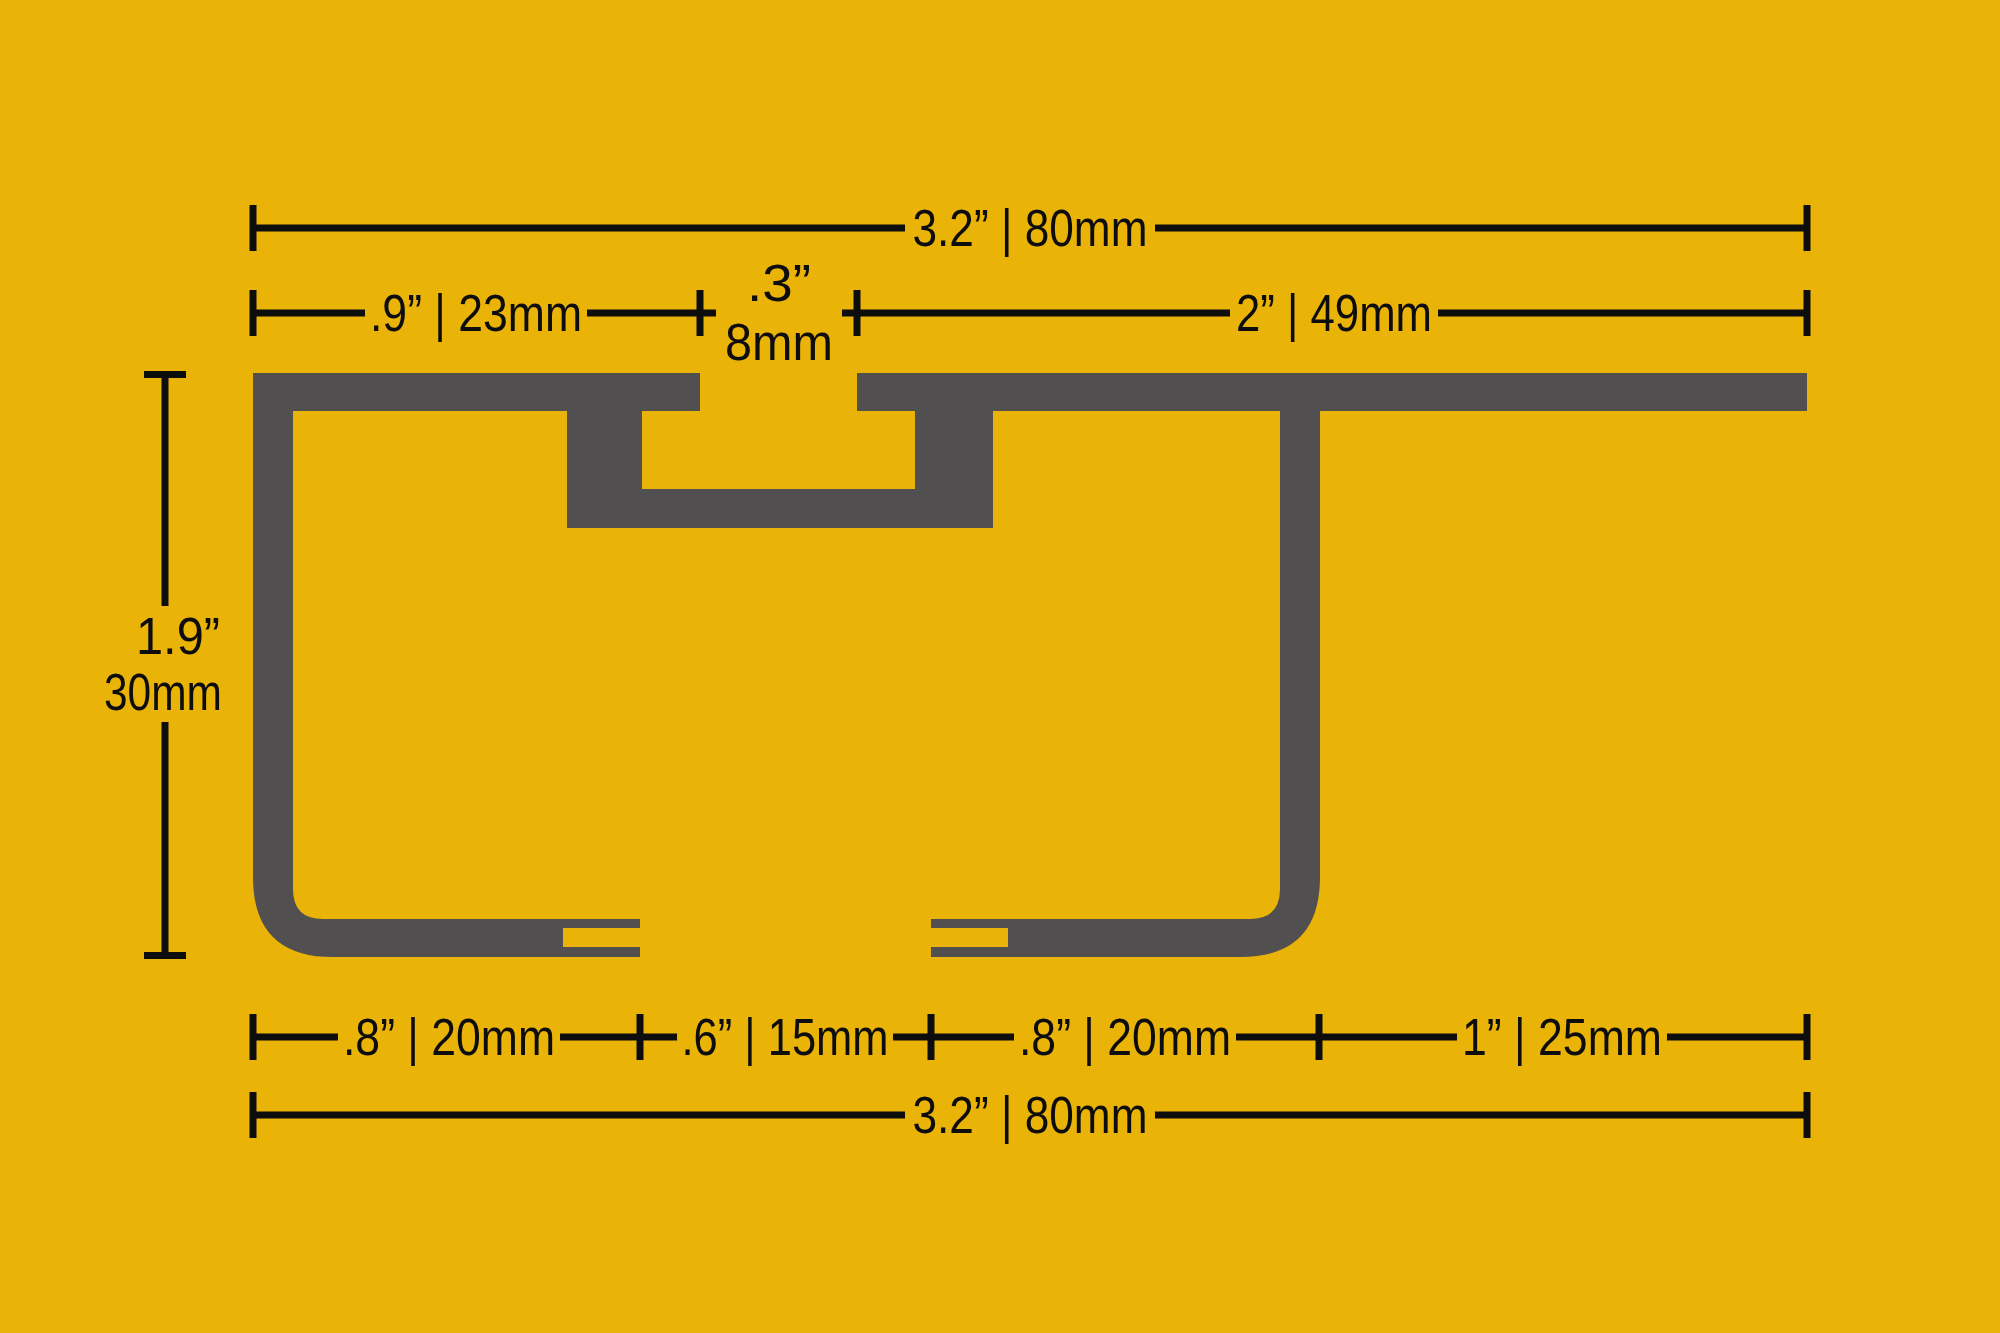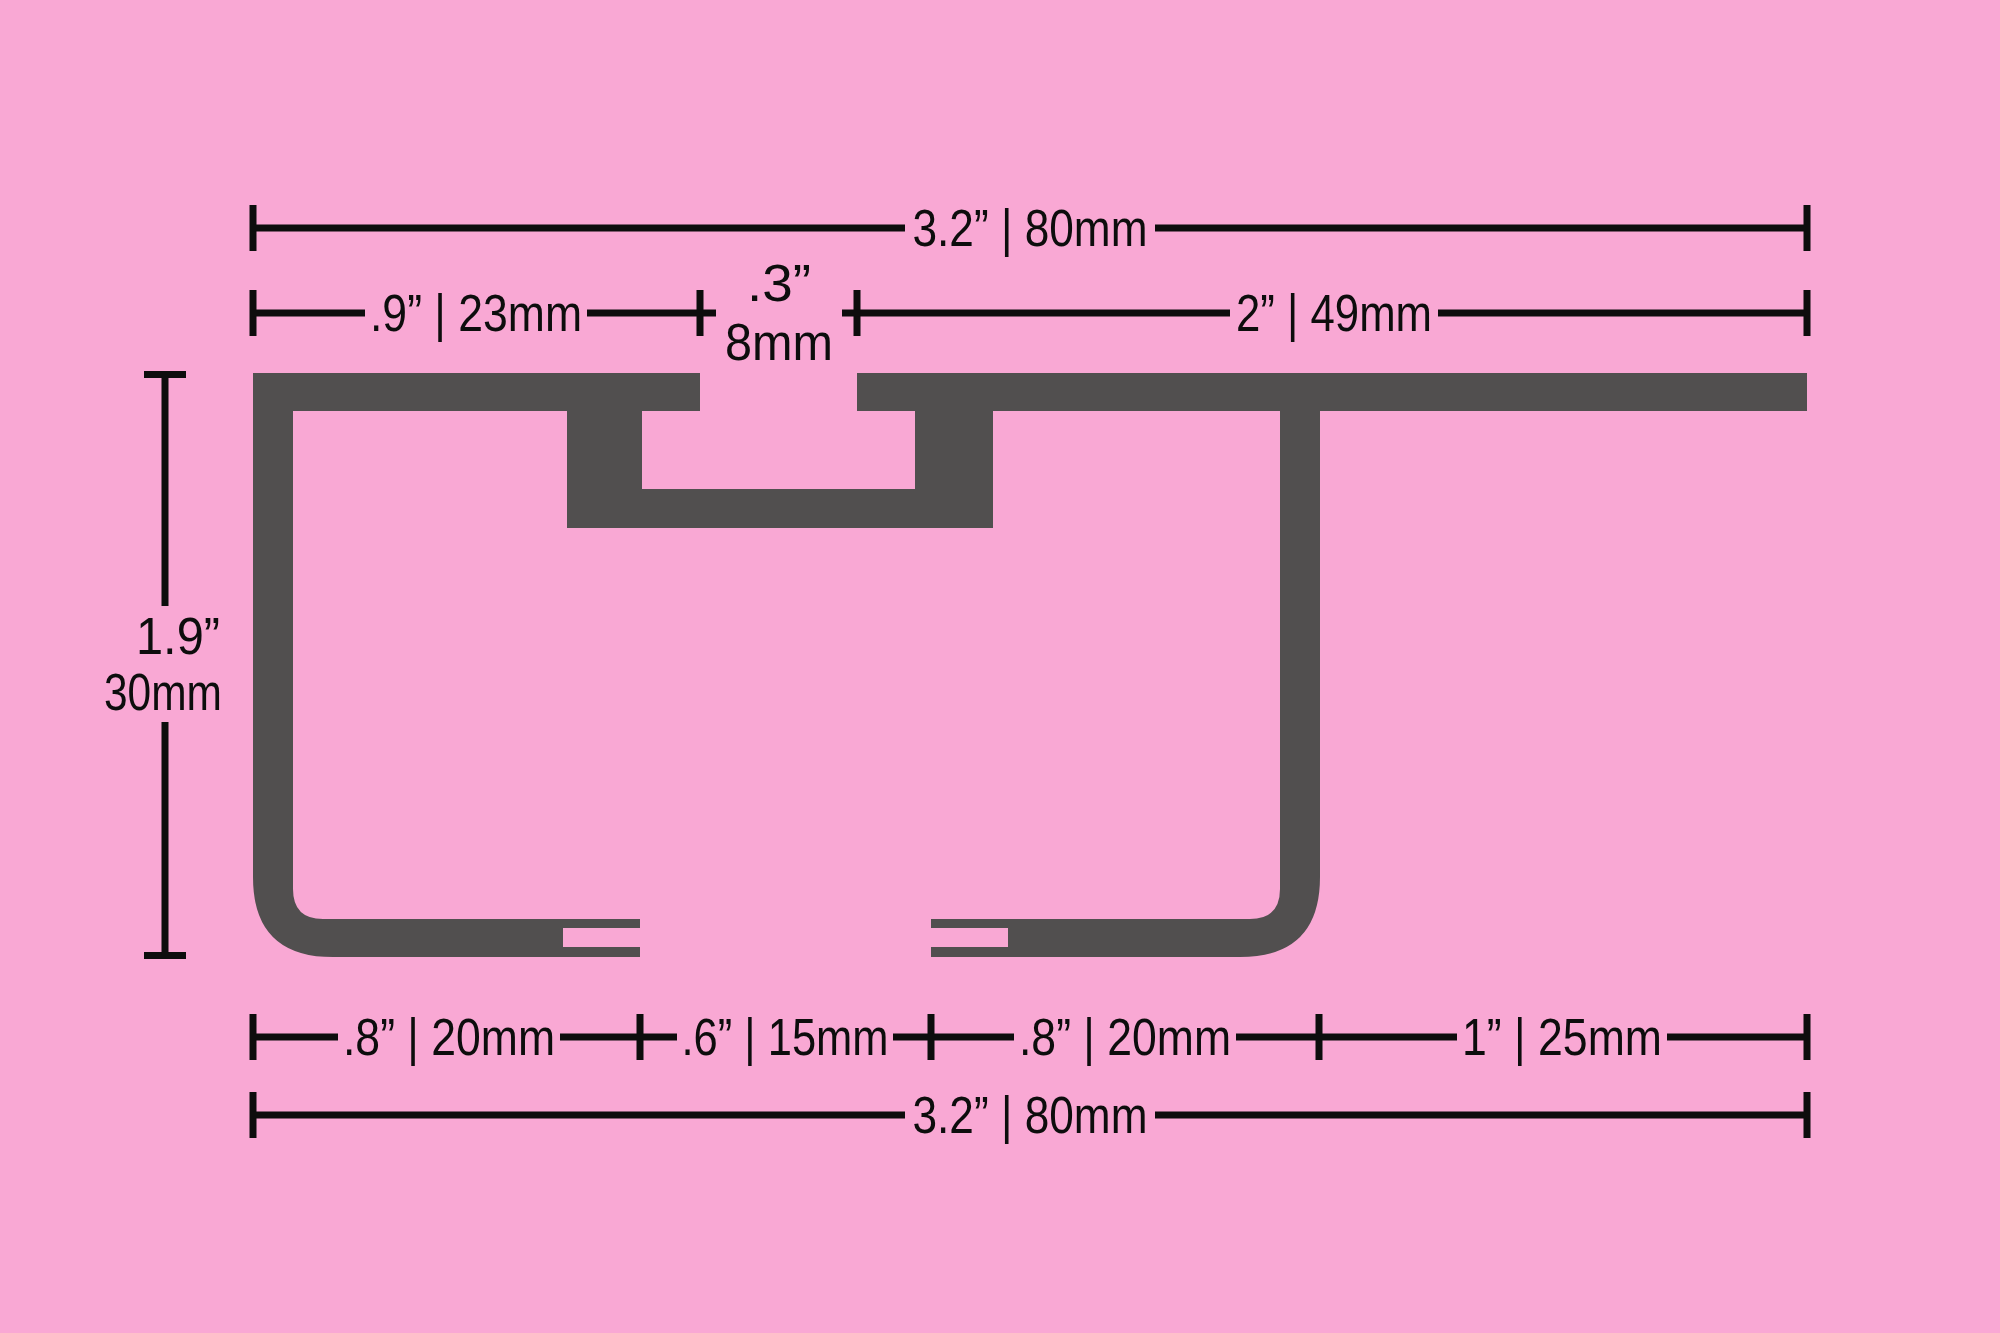--- a/index.html
+++ b/index.html
@@ -4,21 +4,21 @@
 <style>
   html, body {
     margin: 0;
     padding: 0;
     background: #ffffff;
   }
   .canvas {
     position: relative;
     width: 2000px;
     height: 1333px;
-    background: #f9a8d4;
+    background: #eab308;
     overflow: hidden;
   }
   svg {
     display: block;
   }
   .dim-label {
     font-family: "Liberation Sans", "DejaVu Sans", sans-serif;
     font-size: 52px;
     fill: #0d0d0d;
   }

